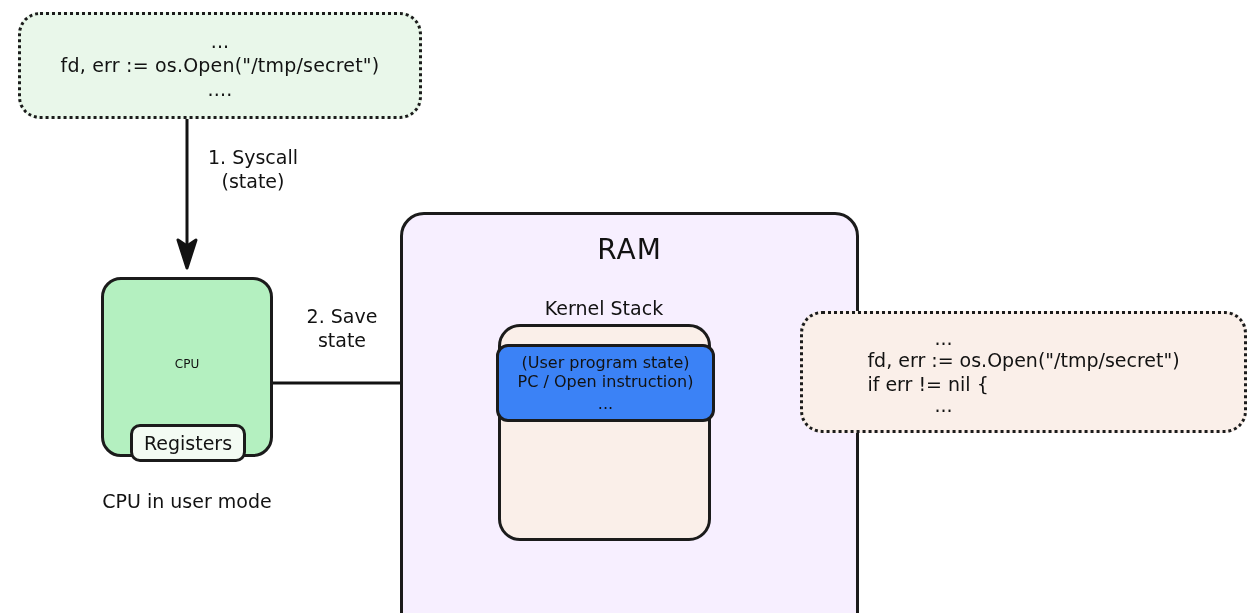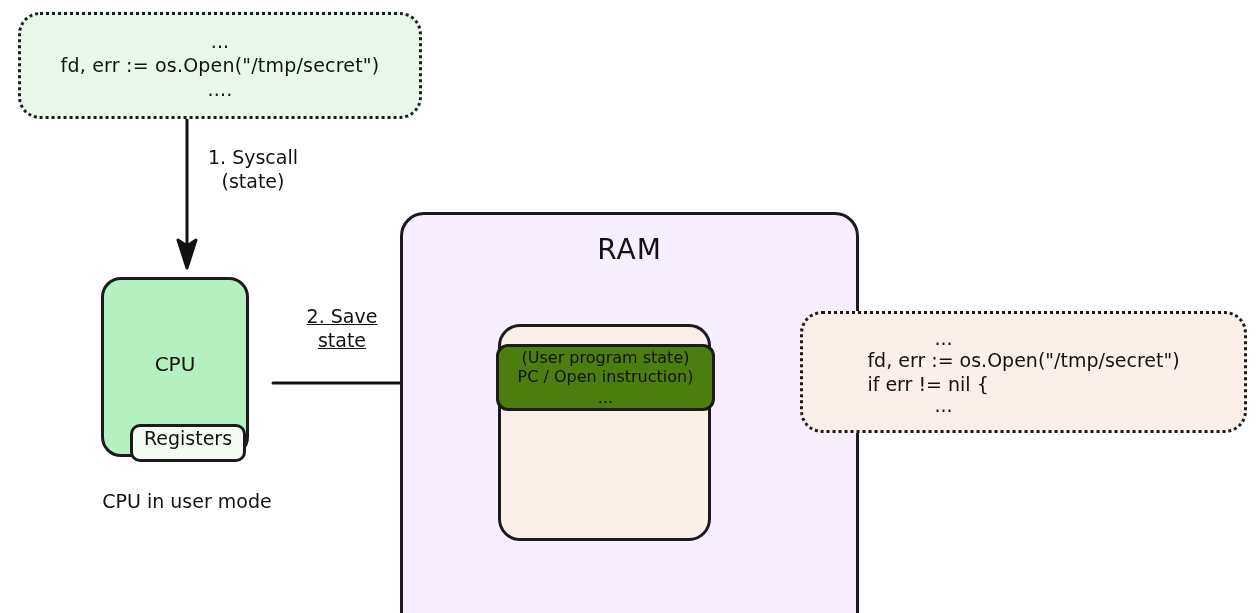--- a/index.html
+++ b/index.html
@@ -46,40 +46,40 @@
     font-size: 19px;
   }
   #user-code-box .code-line { letter-spacing: .2px; }
   #user-code-box .dots-a { font-size: 19px; line-height: 1.0; margin-bottom: 2px; }
   #user-code-box .dots-b { font-size: 19px; line-height: 1.0; margin-top: 3px; }
 
   
   #cpu-box {
     left: 101px;
     top: 277px;
-    width: 148px;
+    width: 172px;
     height: 180px;
     background: #b4f0c0;
     border: 3px solid #1b1b1b;
     border-radius: 20px;
     justify-content: center;
-    font-size: 20px;
+    font-size: 12px;
   }
   #cpu-label { margin-top: -6px; }
   #registers-box {
     position: absolute;
     left: 130px;
     top: 424px;
     width: 116px;
     height: 38px;
     background: #f3fbf3;
     border: 3px solid #1b1b1b;
     border-radius: 10px;
     display: flex;
-    align-items: flex-start;
+    align-items: center;
     justify-content: center;
     font-size: 19px;
     color: #121212;
     box-sizing: border-box;
   }
   #cpu-caption {
     left: 74px;
     top: 490px;
     width: 226px;
     font-size: 19px;
@@ -119,22 +119,22 @@
     width: 213px;
     height: 217px;
     background: #faefe9;
     border: 3px solid #1b1b1b;
     border-radius: 22px;
   }
   #stack-frame-box {
     left: 496px;
     top: 344px;
     width: 219px;
-    height: 67px;
-    background: #4d7c0f;
+    height: 78px;
+    background: #3b82f6;
     border: 3px solid #1b1b1b;
     border-radius: 12px;
     font-size: 16px;
     justify-content: center;
   }
   #stack-frame-box .code-line { line-height: 1.18; }
   #stack-frame-box .frame-dots { margin-top: 4px; font-size: 16px; line-height: 1; }
 
   
   #resume-code-box {
@@ -159,21 +159,21 @@
 
   
   .edge-label {
     position: absolute;
     color: #121212;
     font-size: 19px;
     text-align: center;
     line-height: 1.25;
   }
   #label-syscall { left: 193px; top: 146px; width: 120px; }
-  #label-savestate { left: 288px; top: 305px; width: 108px; text-decoration: underline; }
+  #label-savestate { left: 288px; top: 305px; width: 108px; }
 
   
   #edges {
     position: absolute;
     left: 0;
     top: 0;
     width: 1260px;
     height: 613px;
     pointer-events: none;
   }
@@ -222,20 +222,21 @@
   </div>
   <div id="registers-box">
     <span>Registers</span>
   </div>
   <div class="node" id="cpu-caption">CPU in user mode</div>
 
   <div class="node" id="ram-box">
     <div id="ram-title">RAM</div>
   </div>
 
+  <div class="node" id="kernel-stack-label">Kernel Stack</div>
   <div class="node" id="kernel-stack-box"></div>
 
   <div class="node" id="stack-frame-box">
     <div class="code-line">(User program state)</div>
     <div class="code-line">PC / Open instruction)</div>
     <div class="code-line frame-dots">...</div>
   </div>
 
   <div class="node" id="resume-code-box">
     <div class="lines">

